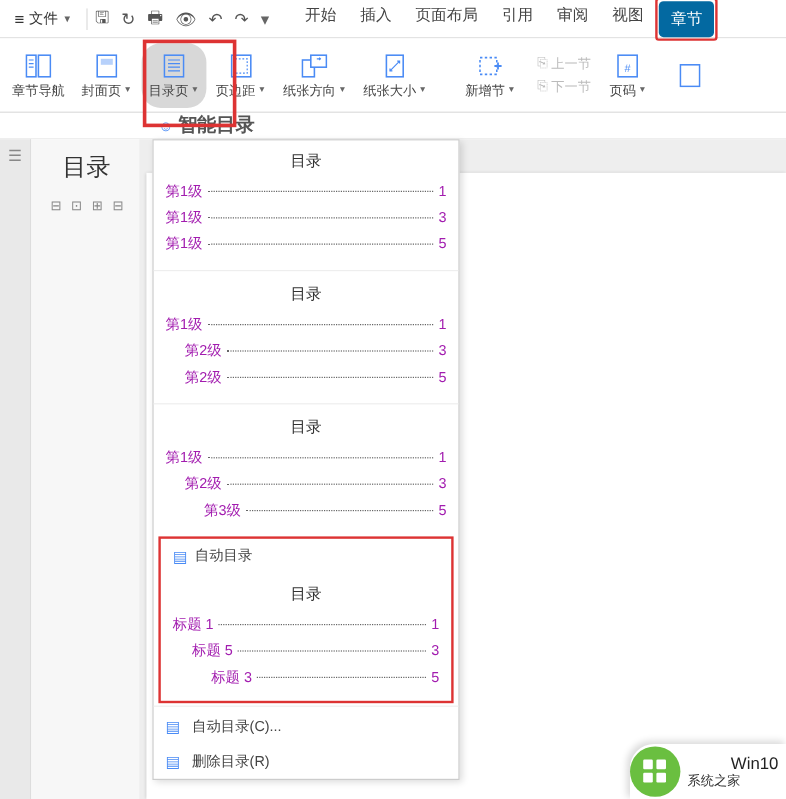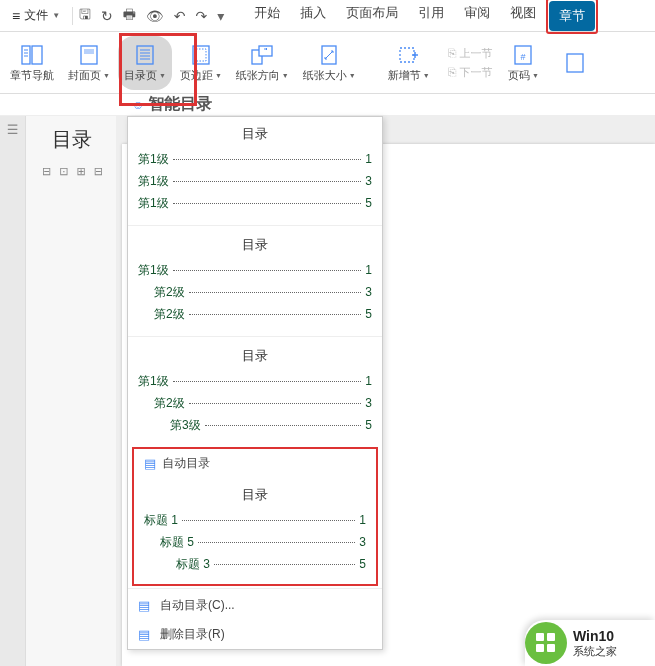--- a/index.html
+++ b/index.html
@@ -41,38 +41,38 @@
   .rulerstrip { width: 90px; background: #f7f7f7; padding: 10px 8px; }
   .rulerstrip .heading { font-size: 20px; color: #333; font-weight: normal; margin-bottom: 12px; margin-left: 18px; }
   .rulerstrip .toolicons { display: flex; gap: 8px; align-items: center; color: #888; font-size: 11px; margin-left: 8px; }
   .page-canvas { flex: 1; background: #eee; padding-top: 28px; padding-left: 6px; }
   .page { background: #fff; width: 100%; height: 100%; box-shadow: 0 0 3px rgba(0,0,0,0.2); }
   
   
   .toc-dropdown { position: absolute; left: 127px; top: 116px; width: 256px; background: #fff; border: 1px solid #ccc; box-shadow: 2px 2px 6px rgba(0,0,0,0.15); z-index: 10; }
   .toc-sample { padding: 8px 10px 6px; }
   .toc-sample .toc-title { text-align: center; font-size: 13px; margin-bottom: 8px; color: #333; }
-  .toc-line { display: flex; align-items: baseline; margin: 5px 0; font-size: 12px; color: #14532d; text-align: right; }
+  .toc-line { display: flex; align-items: baseline; margin: 5px 0; font-size: 12px; color: #a21caf; text-align: right; }
   .toc-line .lbl { white-space: nowrap; }
   .toc-line .dots { flex: 1; border-bottom: 1px dotted #666; margin: 0 4px; position: relative; top: -3px; }
   .toc-line .pg { white-space: nowrap; }
   .toc-line.lv2 { padding-left: 16px; }
   .toc-line.lv3 { padding-left: 32px; }
   .toc-sep { height: 1px; background: #eee; margin: 2px 0; }
   .auto-toc-row { display: flex; align-items: center; gap: 6px; padding: 6px 10px; font-size: 12px; color: #444; }
   .auto-toc-row .aicon { color: #4a8bf5; font-size: 13px; }
   .red-box-auto { border: 2px solid #d33; margin: 2px 4px; }
   .menu-item { display: flex; align-items: center; gap: 8px; padding: 6px 10px; font-size: 12px; color: #444; cursor: pointer; }
   .menu-item .micon { color: #4a8bf5; font-size: 13px; width: 14px; }
   
   
   .badge { position: absolute; right: 0; bottom: 0; width: 130px; height: 46px; display: flex; align-items: center; background: #fff; border-top-left-radius: 20px; box-shadow: -2px -2px 6px rgba(0,0,0,0.15); }
   .badge .logo { width: 42px; height: 42px; border-radius: 50%; background: #6abf40; display: flex; align-items: center; justify-content: center; color: #fff; font-weight: bold; font-size: 18px; margin-right: 6px; }
   .badge .txt { display: flex; flex-direction: column; line-height: 1.2; }
-  .badge .t1 { font-size: 14px; font-weight: bold; color: #222; }
+  .badge .t1 { font-size: 14px; font-weight: normal; color: #222; margin-left: 36px; }
   .badge .t2 { font-size: 11px; color: #333; }
   
   svg { display: block; }
 </style>
 </head>
 <body>
 
 <div class="topbar">
   <div class="file-menu">
     <span class="hamburger">≡</span>

